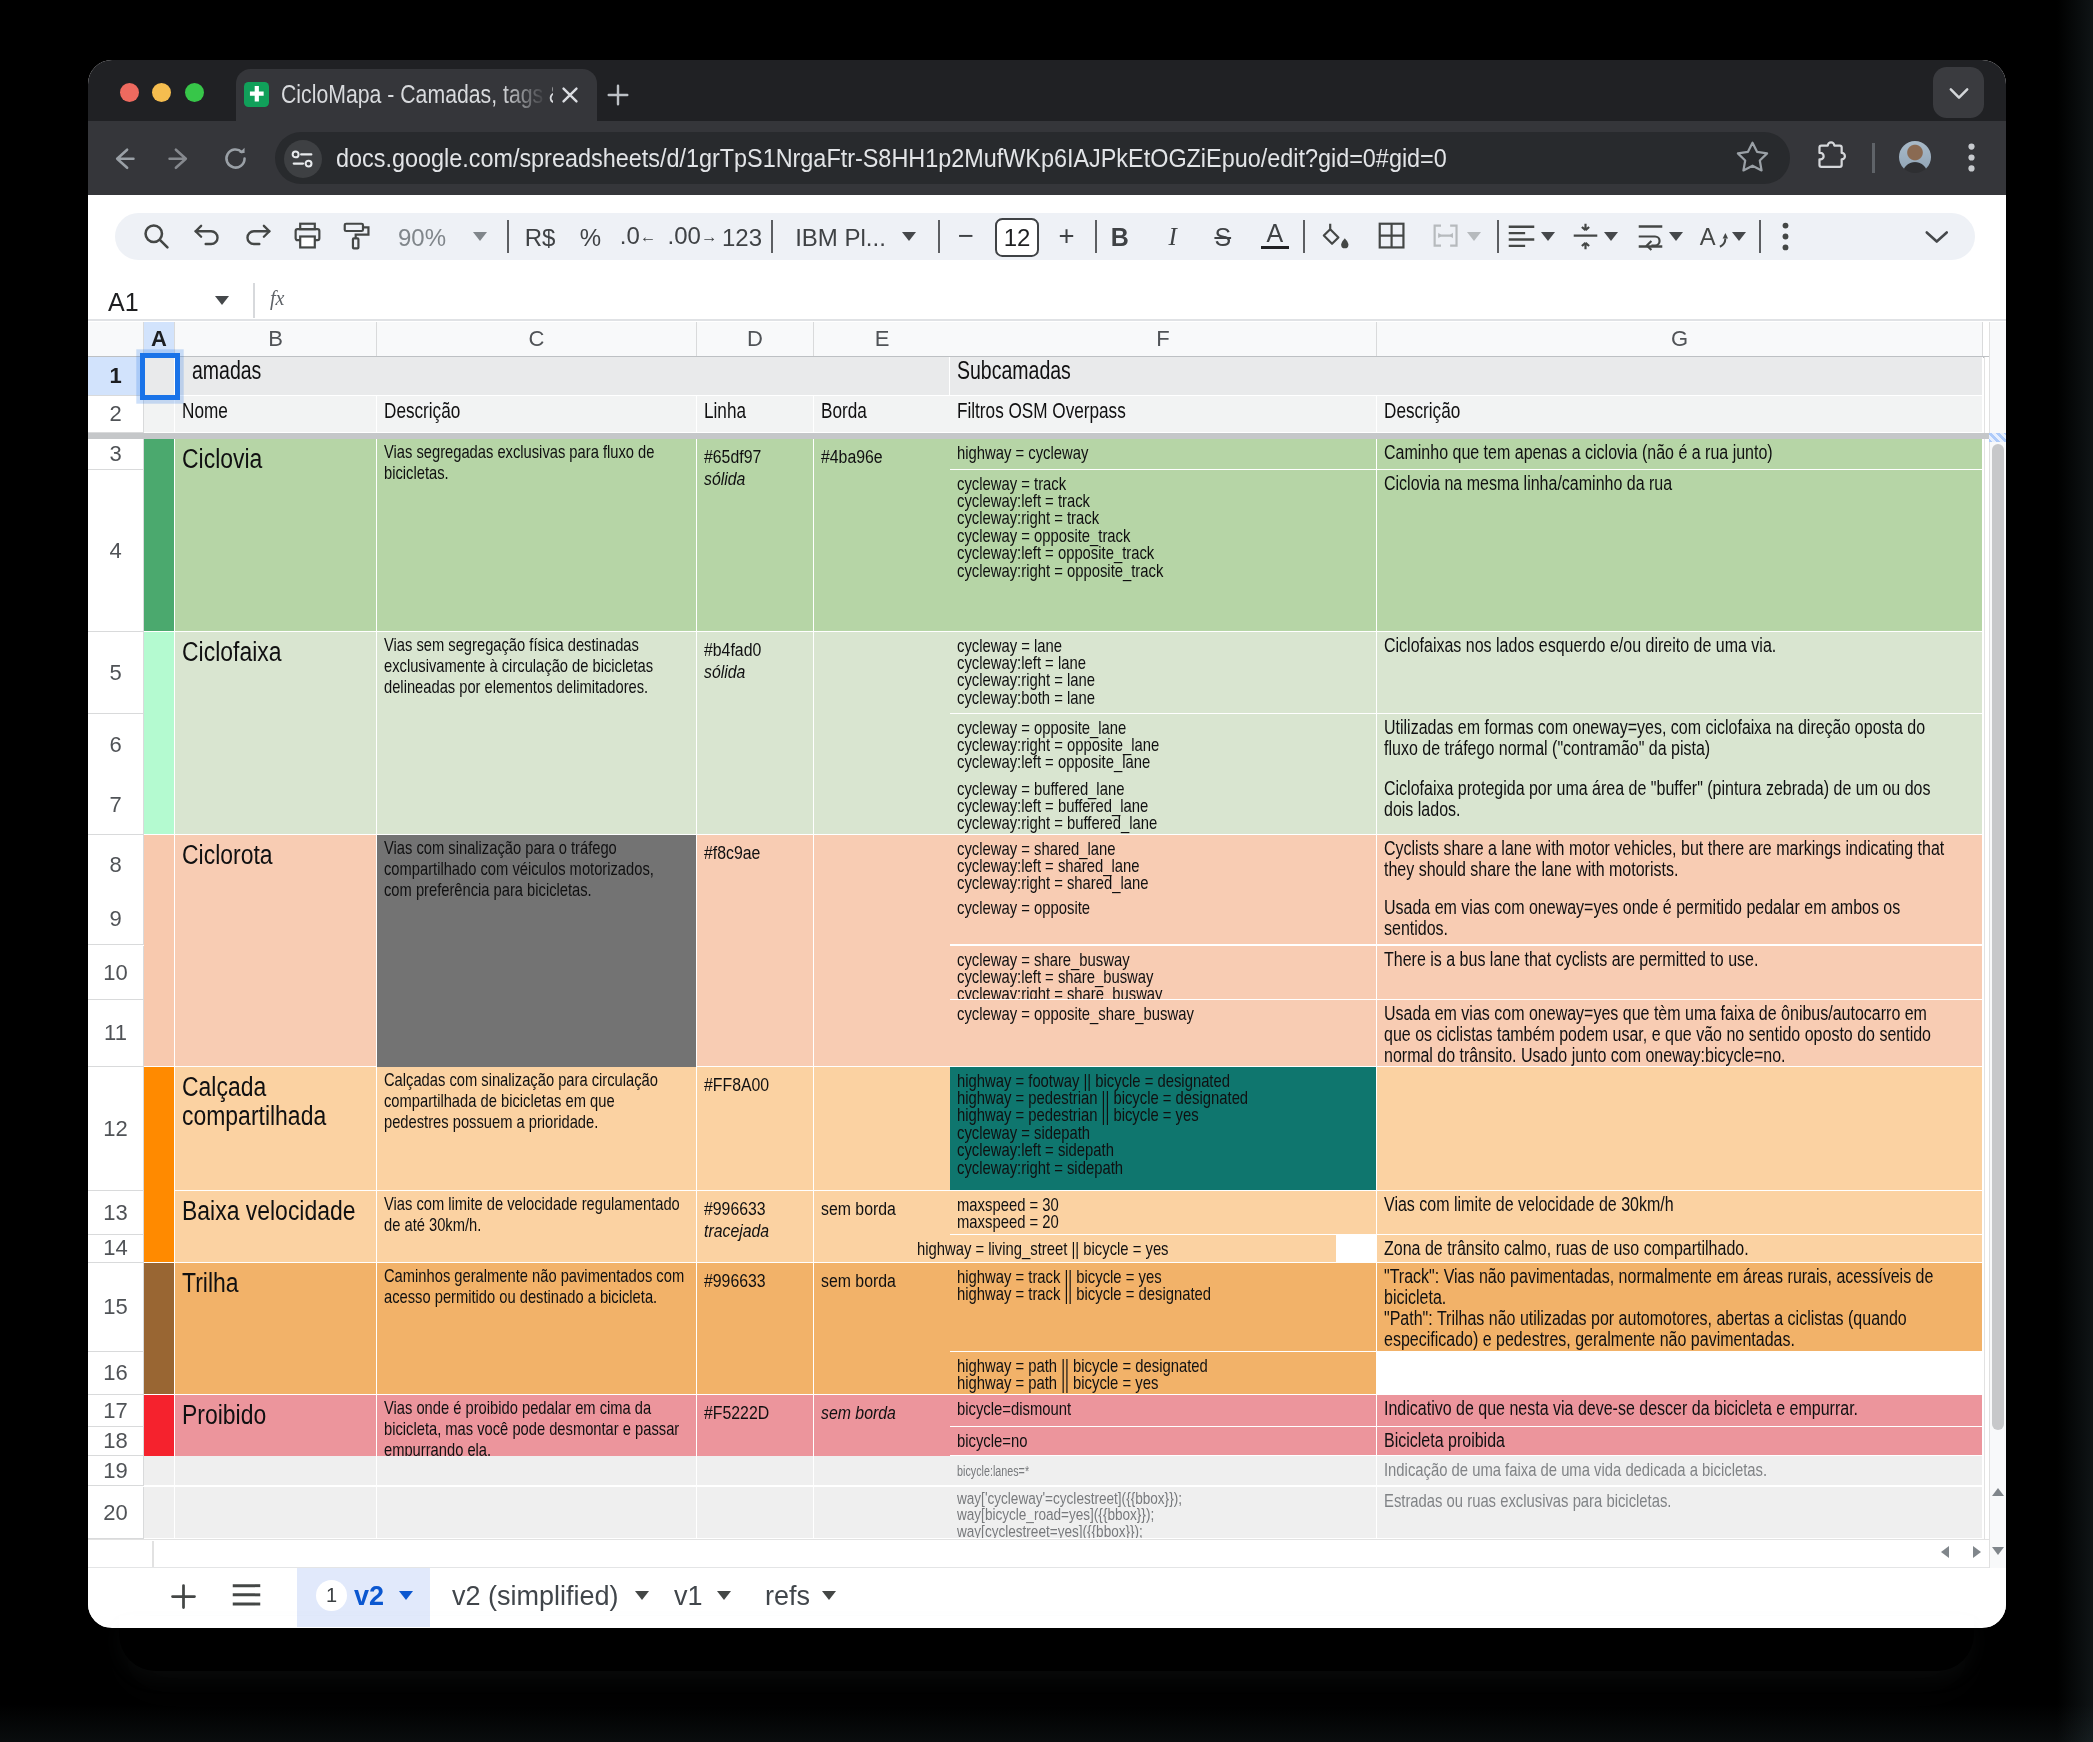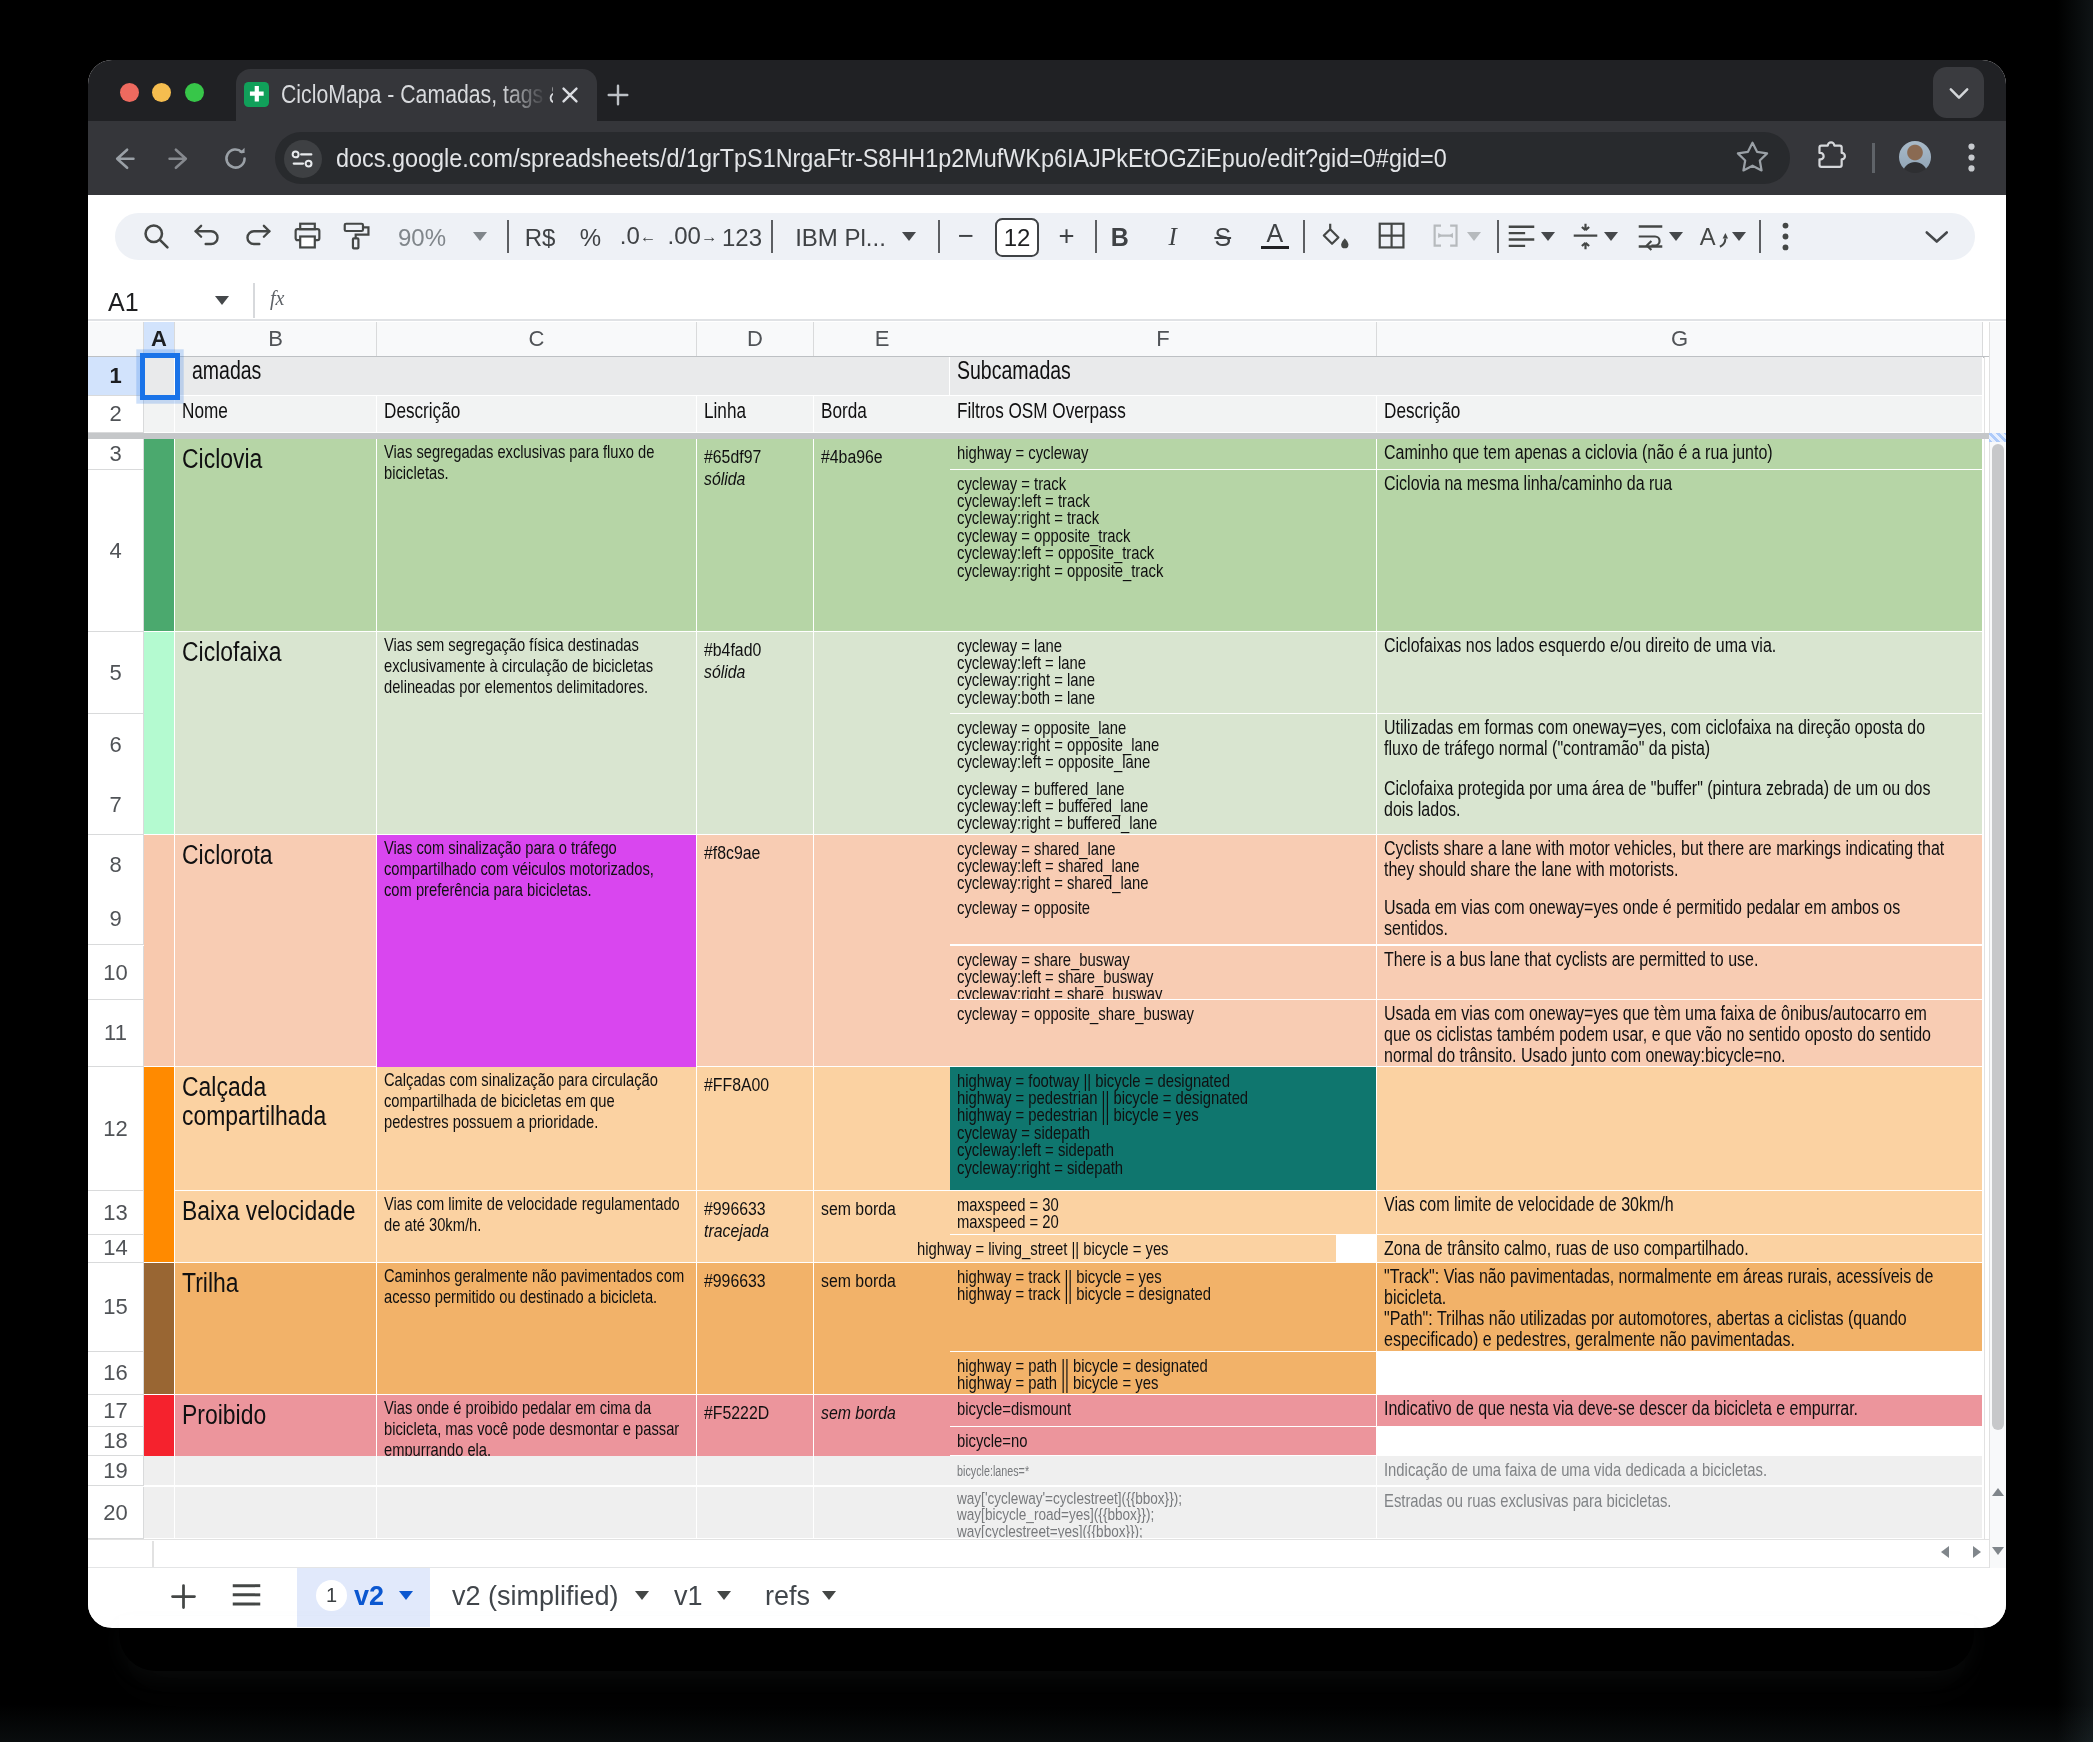--- a/index.html
+++ b/index.html
@@ -421,21 +421,21 @@
         <div class="t">Utilizadas em formas com oneway=yes, com ciclofaixa na direção oposta do<br>fluxo de tráfego normal ("contramão" da pista)</div>
       </div>
 <div class="c gg" style="left:1377px;top:775px;width:606px;height:60px;background:#d9e5d0">
         <div class="t">Ciclofaixa protegida por uma área de "buffer" (pintura zebrada) de um ou dos<br>dois lados.</div>
       </div>
 
 <div class="c" style="left:144px;top:835px;width:31px;height:232px;background:#f8c9ae"></div>
 <div class="c nm" style="left:175px;top:835px;width:202px;height:232px;background:#f8ccb3">
         <div class="t">Ciclorota</div>
       </div>
-<div class="c cc" style="left:377px;top:835px;width:320px;height:264px;background:#d946ef">
+<div class="c cc" style="left:377px;top:835px;width:320px;height:264px;background:#737373">
         <div class="t">Vias com sinalização para o tráfego<br>compartilhado com véiculos motorizados,<br>com preferência para bicicletas.</div>
       </div>
 <div class="c dd" style="left:697px;top:835px;width:117px;height:232px;background:#f8ccb3">
         <div class="t">#f8c9ae</div>
       </div>
 <div class="c dd" style="left:814px;top:835px;width:137px;height:232px;background:#f8ccb3"></div>
 <div class="c" style="left:950px;top:835px;width:427px;height:60px;background:#f8ccb3">
         <div class="t">cycleway = shared_lane<br>cycleway:left = shared_lane<br>cycleway:right = shared_lane</div>
       </div>
 <div class="c" style="left:950px;top:894px;width:427px;height:51px;background:#f8ccb3">
@@ -537,20 +537,23 @@
         <div class="t"><i>sem borda</i></div>
       </div>
 <div class="c" style="left:950px;top:1395px;width:427px;height:32px;background:#ec959c">
         <div class="t">bicycle=dismount</div>
       </div>
 <div class="c" style="left:950px;top:1427px;width:427px;height:29px;background:#ec959c">
         <div class="t">bicycle=no</div>
       </div>
 <div class="c gg" style="left:1377px;top:1395px;width:606px;height:32px;background:#ec959c">
         <div class="t">Indicativo de que nesta via deve-se descer da bicicleta e empurrar.</div>
+      </div>
+<div class="c gg" style="left:1377px;top:1427px;width:606px;height:29px;background:#ec959c">
+        <div class="t">Bicicleta proibida</div>
       </div>
 
 <div class="c" style="left:144px;top:1456px;width:31px;height:30px;background:#efefef"></div>
 <div class="c" style="left:175px;top:1456px;width:202px;height:30px;background:#efefef"></div>
 <div class="c" style="left:377px;top:1456px;width:320px;height:30px;background:#efefef"></div>
 <div class="c" style="left:697px;top:1456px;width:117px;height:30px;background:#efefef"></div>
 <div class="c" style="left:814px;top:1456px;width:137px;height:30px;background:#efefef"></div>
 <div class="c" style="left:950px;top:1456px;width:427px;height:30px;background:#efefef;font-size:13.8px;color:#77797c;padding-top:7.3px">
         <div class="t">bicycle:lanes=*</div>
       </div>

